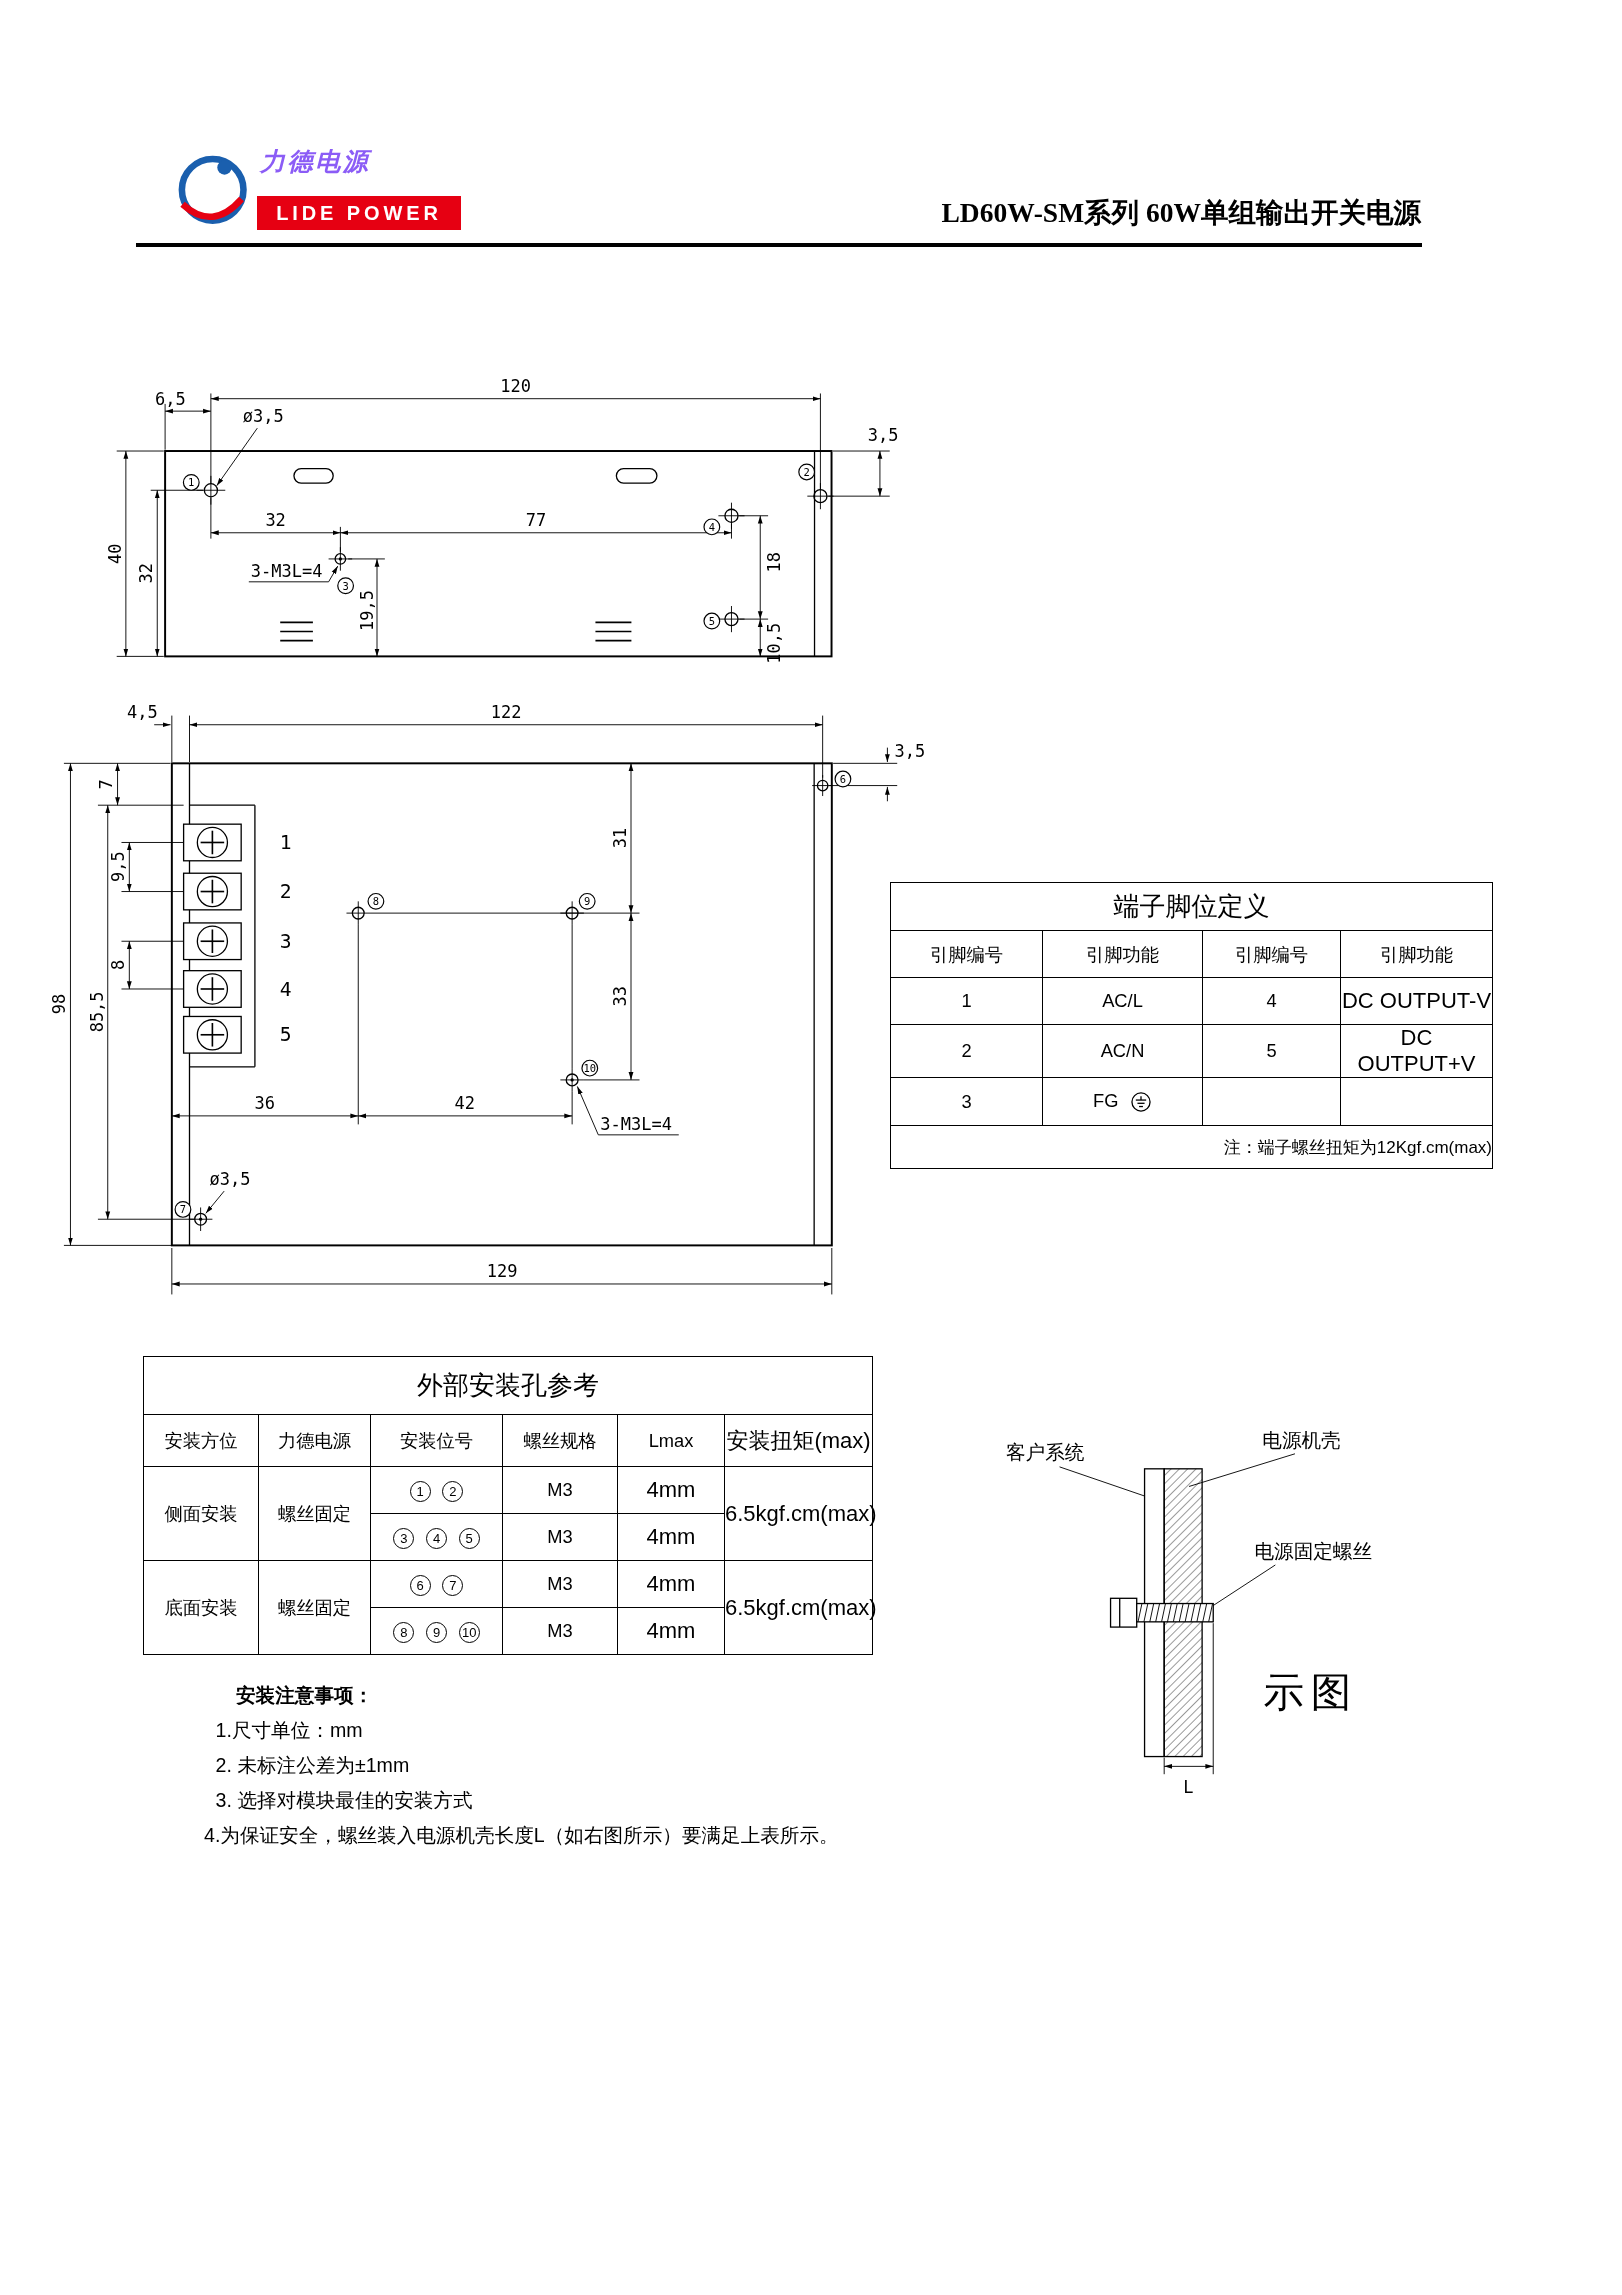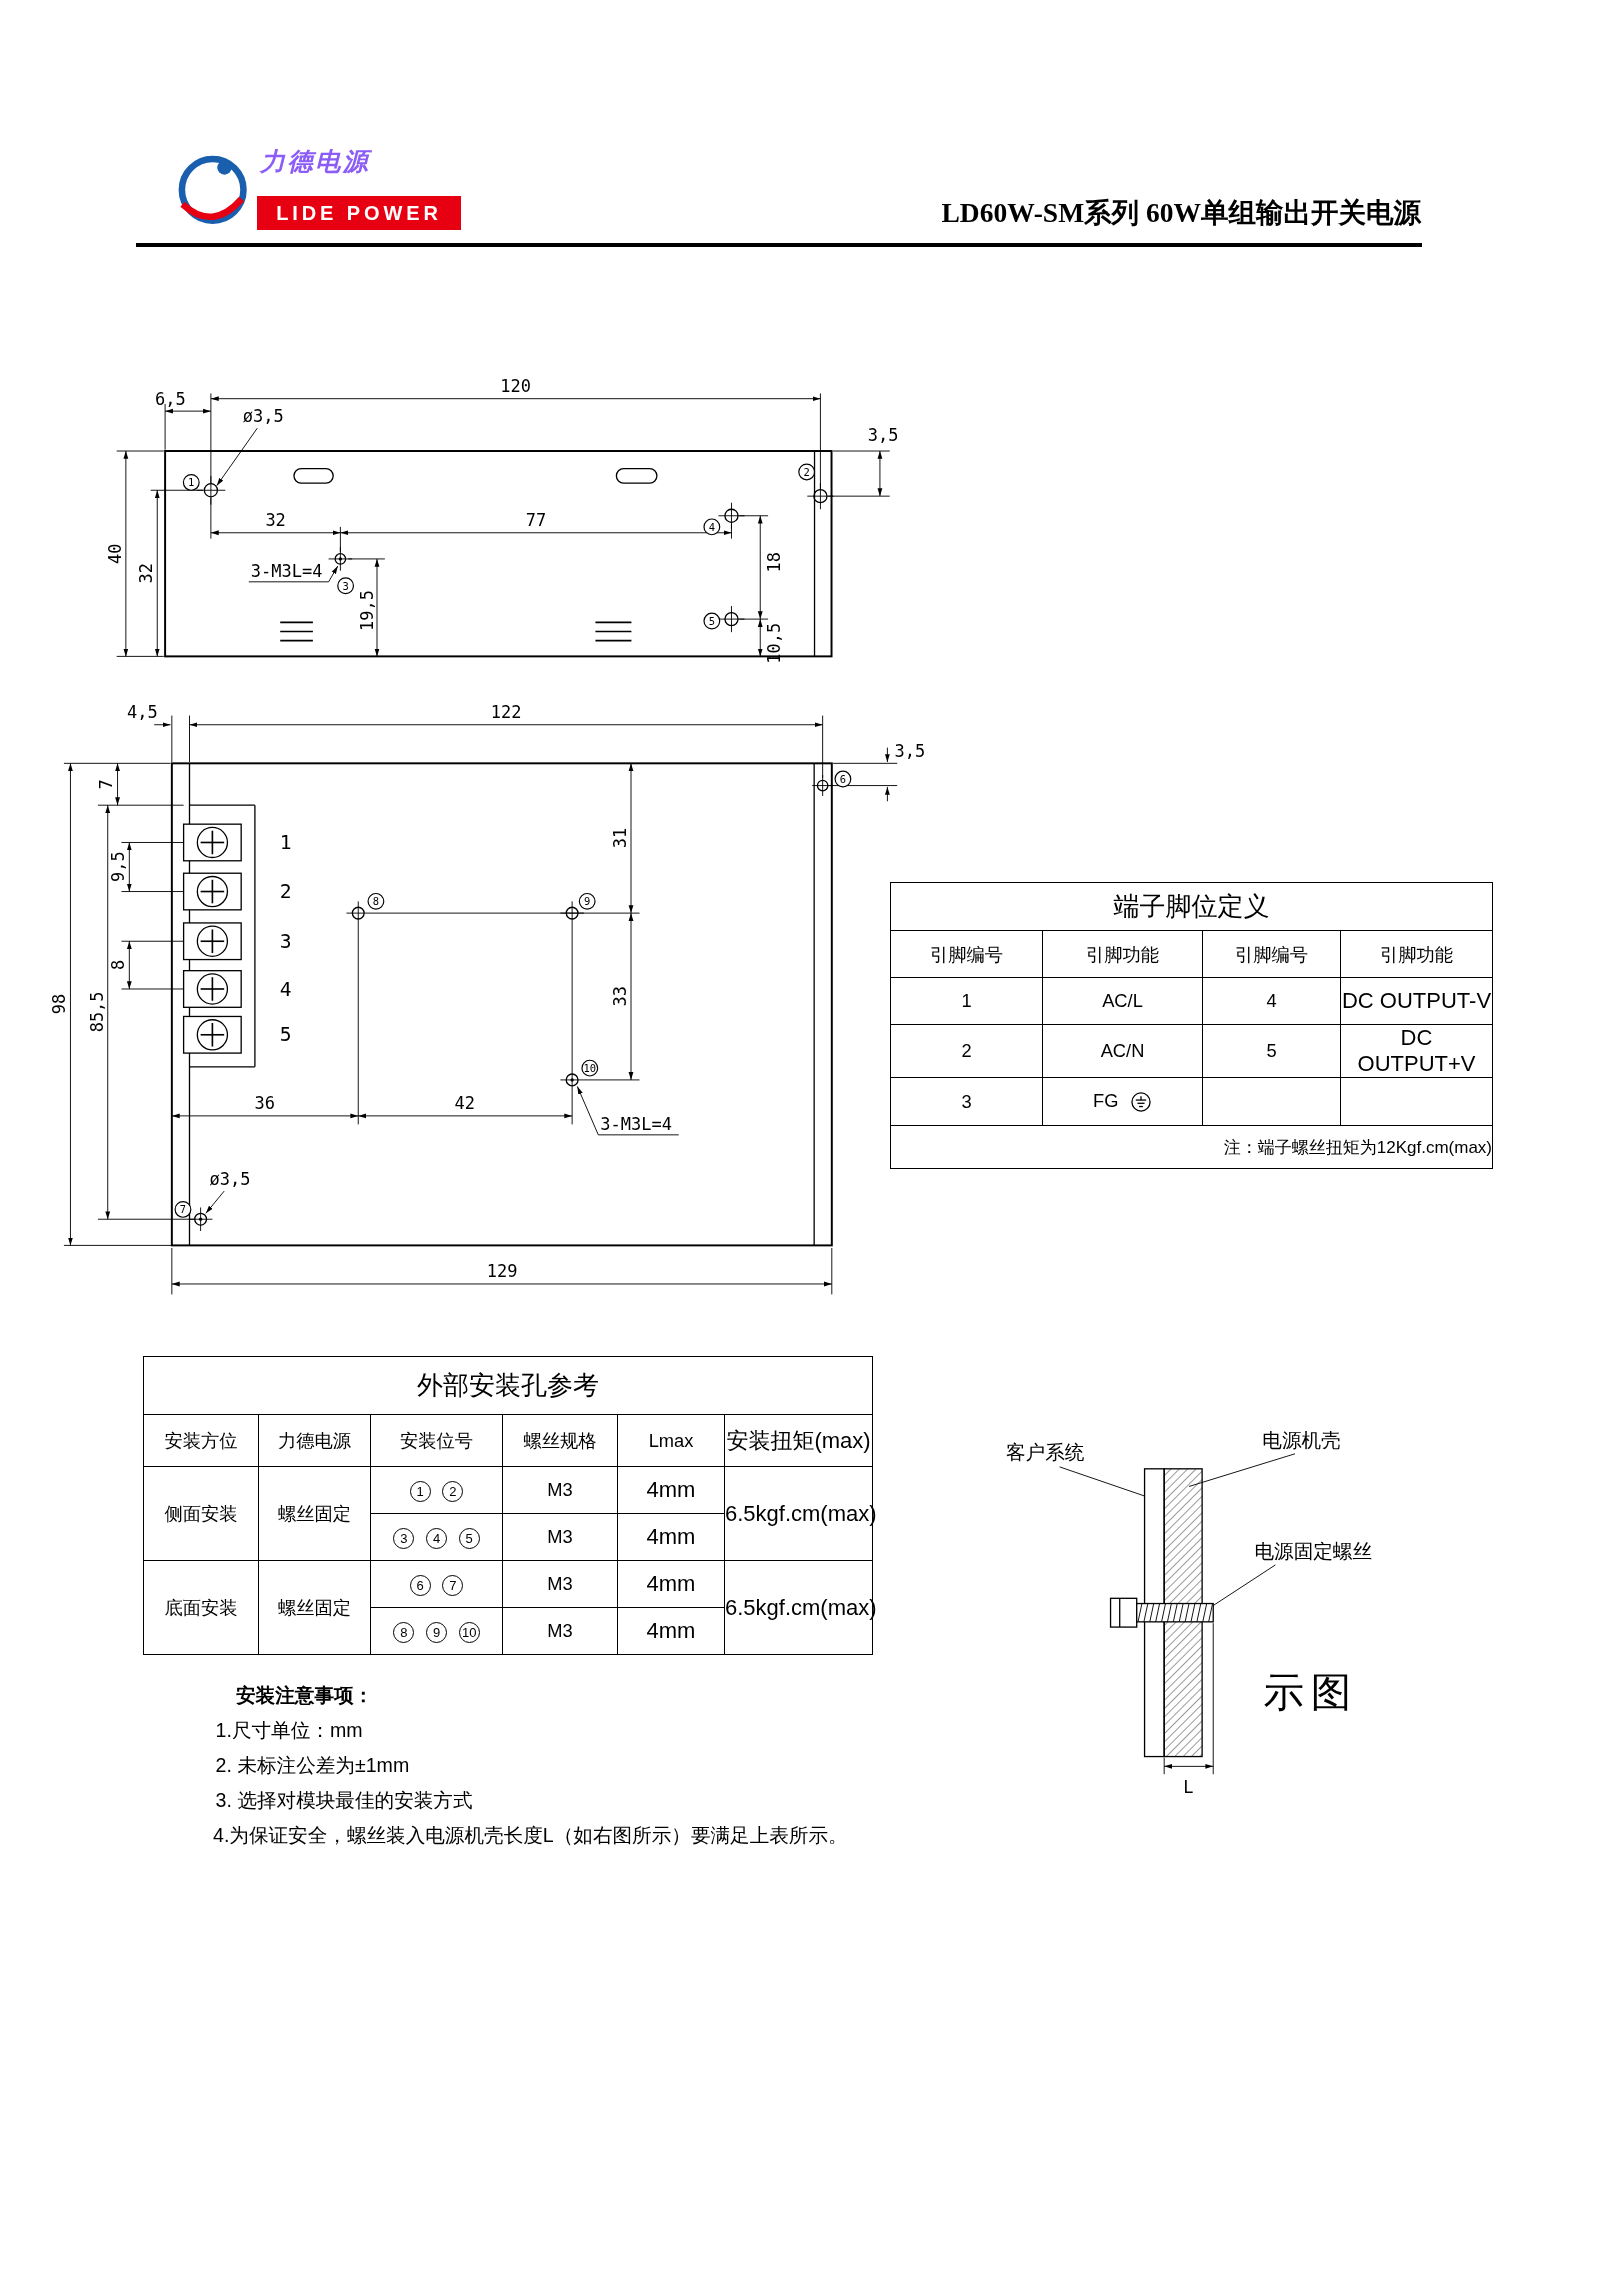--- a/index.html
+++ b/index.html
@@ -33,21 +33,21 @@
   .logo-cn{font-family:"Liberation Serif","DejaVu Serif",serif;font-style:italic;font-weight:bold;
            font-size:25px;color:#8b5cf6;letter-spacing:2.6px}
   .logo-en{background:#e60012;color:#fff;font-weight:bold;font-size:20px;letter-spacing:3.9px;
            display:flex;align-items:center;justify-content:center}
   .doc-title{font-family:"Liberation Serif","DejaVu Serif",serif;font-weight:bold;font-size:27.5px;white-space:nowrap}
 
   
   .notes{font-size:19.6px;line-height:35px}
   .notes .t{font-weight:bold;margin-left:40px}
   .notes .i{margin-left:19.6px}
-  .notes .i4{margin-left:17px}
+  .notes .i4{margin-left:8px}
 </style>
 </head>
 <body>
 
 <div class="abs" style="left:172px;top:140px;width:314px;height:98px">
   <svg class="abs" style="left:0;top:0" width="84" height="97" viewBox="0 0 128 148">
     <circle cx="62" cy="76" r="47" fill="none" stroke="#1a5fae" stroke-width="10"></circle>
     <path d="M16,98 Q62,140 106,90" fill="none" stroke="#e60012" stroke-width="10"></path>
     <circle cx="80" cy="42" r="11" fill="#1a5fae"></circle>
   </svg>

